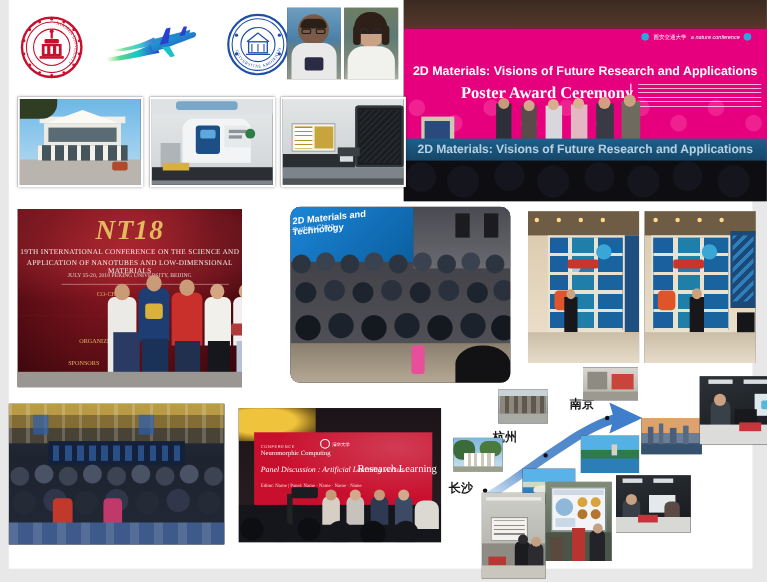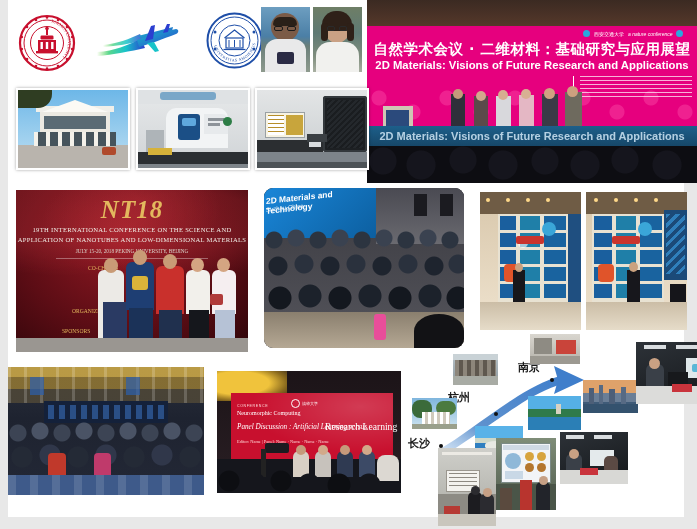--- a/index.html
+++ b/index.html
@@ -185,22 +185,22 @@
         radial-gradient(circle at 250px 26px,#f73da0 0 7px,transparent 8px),
         radial-gradient(circle at 284px 12px,#f73da0 0 7px,transparent 8px),
         radial-gradient(circle at 318px 26px,#f73da0 0 7px,transparent 8px),
         #e6007e; opacity:.55;"></div>
     <div class="abs" style="left:216px;top:29px;width:110px;height:9px;display:flex;align-items:center;gap:4px;">
       <span style="width:7px;height:7px;border-radius:50%;background:#2aa7df;"></span>
       <span style="font-size:5px;color:#fff;font-family:'DejaVu Sans',sans-serif;">西安交通大学</span>
       <span style="font-size:5px;color:#fff;font-style:italic;">a nature conference</span>
       <span style="width:7px;height:7px;border-radius:50%;background:#2aa7df;"></span>
     </div>
-    <div style="position:absolute;left:0;top:40px;width:100%;text-align:center;color:#fff;font-weight:bold;font-size:14.5px;font-family:'DejaVu Sans',sans-serif;letter-spacing:.5px;">自然学术会议 · 二维材料：基础研究与应用展望</div>
     <div style="position:absolute;left:0;top:59px;width:100%;text-align:center;color:#fff;font-weight:bold;font-size:11.3px;">2D Materials: Visions of Future Research and Applications</div>
+    <div style="position:absolute;left:52px;top:77px;color:#fff;font-weight:bold;font-size:15px;font-family:'Liberation Serif',serif;">Poster Award Ceremony</div>
     <div class="abs" style="left:206px;top:76px;width:1.4px;height:22px;background:#fff;"></div>
     <div class="abs" style="left:213px;top:76px;width:112px;height:22px;
          background:repeating-linear-gradient(180deg,#fff 0 1px,transparent 1px 4px);opacity:.7;"></div>
 
     <div class="abs" style="left:84px;top:94px;width:14px;height:40px;background:#2f2f3a;"></div>
     <div class="abs" style="left:86px;top:89px;width:10px;height:10px;border-radius:50%;background:#c59a7b;"></div>
     <div class="abs" style="left:107px;top:96px;width:14px;height:38px;background:#5b4a4a;"></div>
     <div class="abs" style="left:109px;top:91px;width:10px;height:10px;border-radius:50%;background:#d3a98c;"></div>
     <div class="abs" style="left:129px;top:96px;width:15px;height:38px;background:#d8d8dc;"></div>
     <div class="abs" style="left:131px;top:90px;width:10px;height:10px;border-radius:50%;background:#d6ae90;"></div>
@@ -273,21 +273,21 @@
     <div class="abs" style="left:11px;top:25px;width:16px;height:20px;
          background:repeating-linear-gradient(180deg,#b68e2a 0 1px,transparent 1px 4px);"></div>
     <div class="abs" style="left:29px;top:25px;width:17px;height:20px;background:#c8a53c;"></div>
     <div class="abs" style="left:0;top:50px;width:66px;height:14px;background:#2b2e31;"></div>
     <div class="abs" style="left:50px;top:44px;width:20px;height:8px;background:#3a3f43;"></div>
     <div class="abs" style="left:0;top:62px;width:100%;height:10px;background:#7d848a;"></div>
     <div class="abs" style="left:0;top:72px;width:100%;height:10px;background:#4d5357;"></div>
     <div class="abs" style="left:52px;top:52px;width:12px;height:5px;background:#d9dde0;"></div>
   </div>
 
-  <div class="photo" style="left:8px; top:190px; width:232px; height:162px;">
+  <div class="photo" style="left:8px; top:190px; width:204px; height:162px;">
     <div class="ph-inner" style="background:radial-gradient(ellipse at 45% 35%,#8e1822 0%,#5c0d15 55%,#2d0509 100%);"></div>
     <div class="abs" style="left:0;top:0;width:100%;height:60%;background:
         radial-gradient(ellipse at 20% 20%,rgba(220,60,70,.25) 0 30%,transparent 60%),
         radial-gradient(ellipse at 75% 30%,rgba(220,60,70,.22) 0 28%,transparent 60%);"></div>
     <div style="position:absolute;left:0;top:6px;width:100%;text-align:center;color:#e3b85e;font-family:'Liberation Serif',serif;font-style:italic;font-weight:bold;font-size:25px;letter-spacing:1px;">NT18</div>
     <div style="position:absolute;left:0;top:36px;width:100%;text-align:center;color:#f0ece6;font-size:6.6px;font-family:'Liberation Serif',serif;letter-spacing:.3px;">19TH INTERNATIONAL CONFERENCE ON THE SCIENCE AND</div>
     <div style="position:absolute;left:0;top:46px;width:100%;text-align:center;color:#f0ece6;font-size:6.6px;font-family:'Liberation Serif',serif;letter-spacing:.3px;">APPLICATION OF NANOTUBES AND LOW-DIMENSIONAL MATERIALS</div>
     <div style="position:absolute;left:0;top:58px;width:100%;text-align:center;color:#ddd6cd;font-size:5.2px;font-family:'Liberation Serif',serif;">JULY 15-20, 2018     PEKING UNIVERSITY, BEIJING</div>
     <div class="abs" style="left:40px;top:68px;width:152px;height:1px;background:rgba(255,255,255,.35);"></div>
     <div style="position:absolute;left:72px;top:75px;color:#e3b85e;font-size:5.6px;font-family:'Liberation Serif',serif;">CO-CHAIRS</div>

